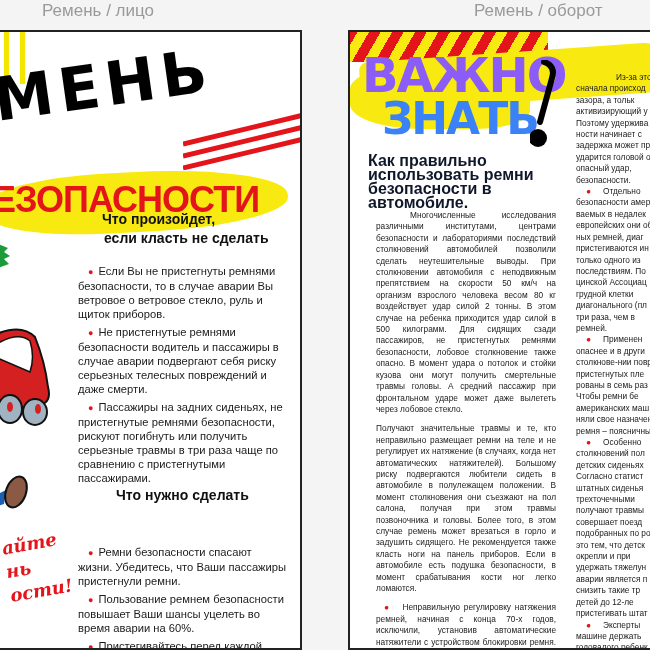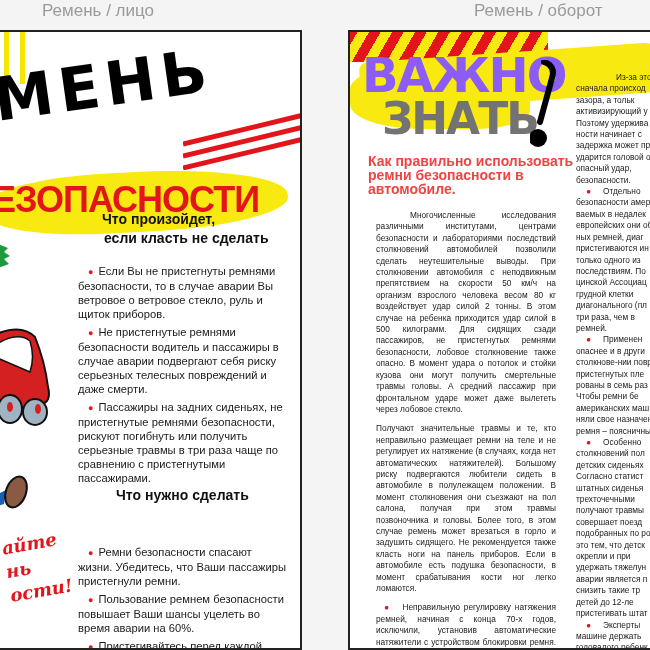--- a/index.html
+++ b/index.html
@@ -22,23 +22,23 @@
   .car { position:absolute; left:-8px; top:285px; width:70px; height:110px; }
   .leaf { position:absolute; left:0; top:210px; width:14px; height:30px; }
   .shoe { position:absolute; left:0; top:440px; width:32px; height:40px; }
   .slogan { position:absolute; left:2px; top:505px; font-family:"DejaVu Serif", serif; font-style:italic; font-weight:bold; color:#e3151b; font-size:18px; line-height:24px; transform:rotate(-10deg); transform-origin:left top; white-space:nowrap; }
 
   
   .hazard { position:absolute; left:-2px; top:0; width:200px; height:30px; background:repeating-linear-gradient(-60deg,#e3151b 0 10px,#f8ea10 10px 20px); }
   .yellow-band { position:absolute; left:10px; top:20px; width:310px; height:50px; background:#f8ea10; transform:rotate(-4deg); border-radius:10px 30px 30px 10px; }
   .yellow-band2 { position:absolute; left:0; top:35px; width:180px; height:62px; background:#f8ea10; border-radius:35% 10% 30% 40%; }
   .vazhno { position:absolute; left:12px; top:18px; font-size:48px; font-weight:bold; color:#8b5cf6; line-height:50px; letter-spacing:-2px; font-family:"DejaVu Sans", sans-serif; }
-  .znat { position:absolute; left:32px; top:64px; font-size:44px; font-weight:bold; color:#737373; line-height:46px; letter-spacing:-2px; font-family:"DejaVu Sans", sans-serif; }
+  .znat { position:absolute; left:32px; top:64px; font-size:44px; font-weight:bold; color:#3b82f6; line-height:46px; letter-spacing:-2px; font-family:"DejaVu Sans", sans-serif; }
   .excl { position:absolute; left:180px; top:28px; width:30px; height:90px; }
-  .back-h { position:absolute; left:18px; top:122px; width:210px; font-size:14px; font-weight:bold; color:#ef4444; line-height:14px; }
+  .back-h { position:absolute; left:18px; top:122px; width:210px; font-size:16px; font-weight:bold; color:#0f172a; line-height:14px; }
   .back-col { position:absolute; font-size:8.3px; color:#1a1a1a; line-height:11.4px; text-align:justify; }
   .back-col p { margin:8px; }
   .ind { text-indent:34px; }
   .bl { color:#e3151b; margin:0 12px 0 8px; }
 </style>
 </head>
 <body>
 
 <div class="caption" style="left:42px;">Ремень / лицо</div>
 <div class="caption" style="left:474px;">Ремень / оборот</div>

